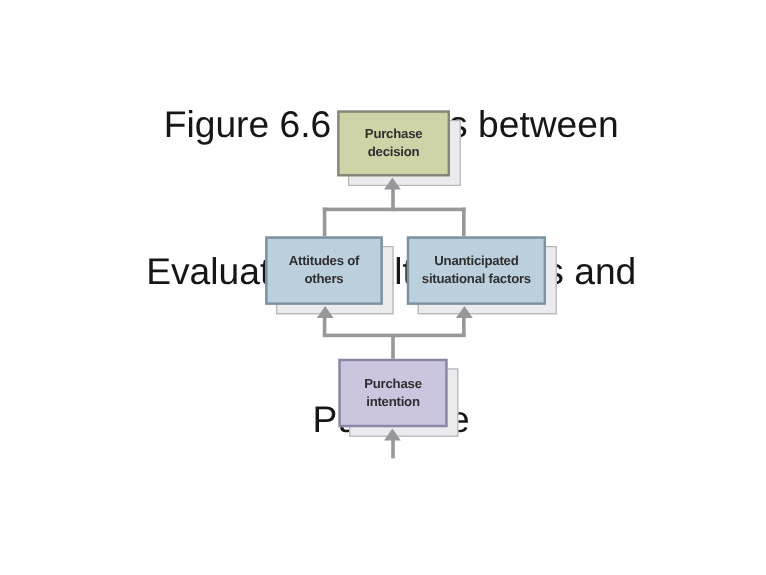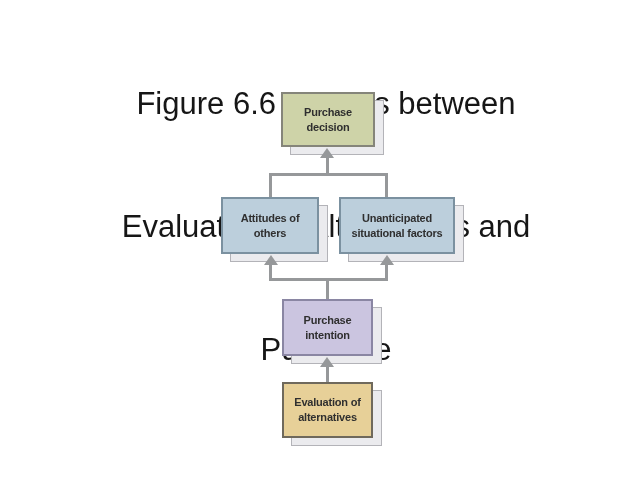--- a/index.html
+++ b/index.html
@@ -107,21 +107,14 @@
   </div>
 
   <div class="node" id="node-purchase-intention">
     <div class="shadow" style="background: rgb(235, 235, 238); border-color: rgb(179, 179, 184);"></div>
     <div class="box" style="background: rgb(203, 197, 224); border-color: rgb(138, 134, 163);">
       <span>Purchase
 intention</span>
     </div>
   </div>
 
-  <div class="node" id="node-evaluation-alternatives">
-    <div class="shadow" style="background: rgb(235, 235, 238); border-color: rgb(179, 179, 184);"></div>
-    <div class="box" style="background: rgb(231, 208, 152); border-color: rgb(111, 105, 92);">
-      <span>Evaluation of
-alternatives</span>
-    </div>
-  </div>
 
 </div>
 
 </body></html>

